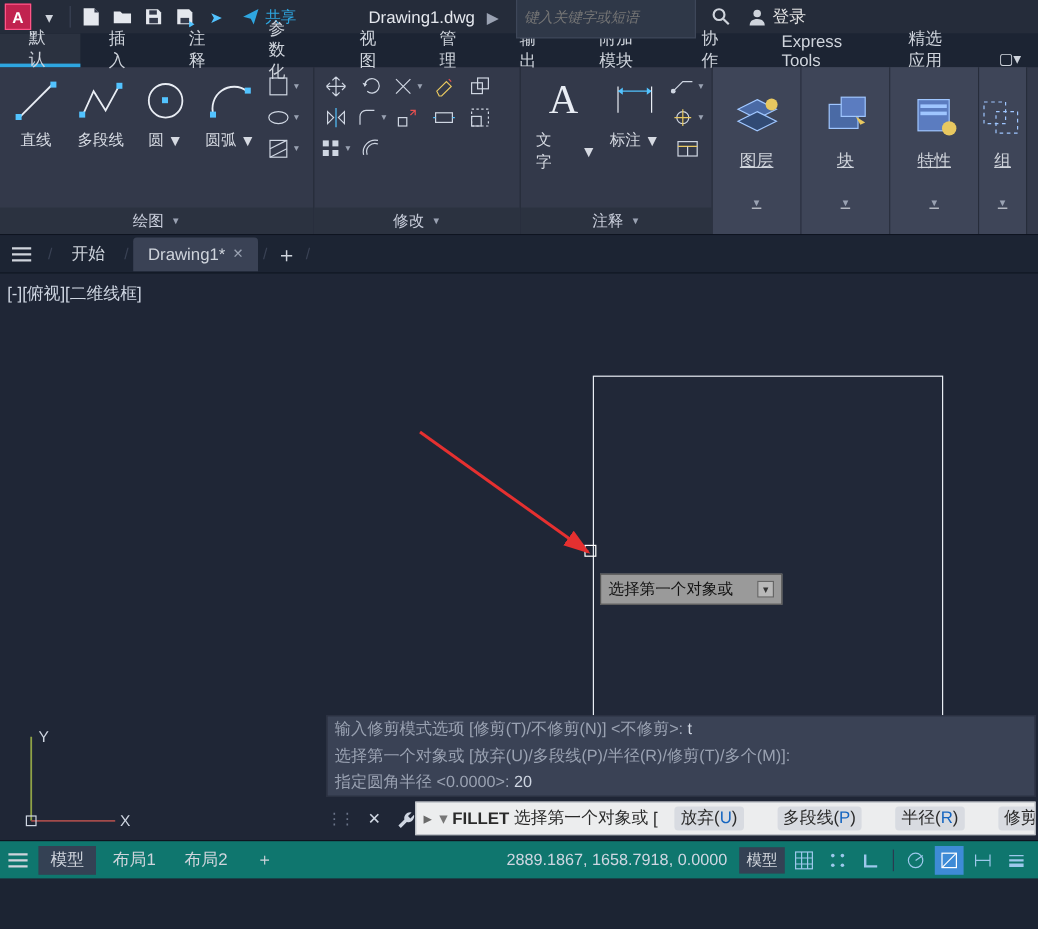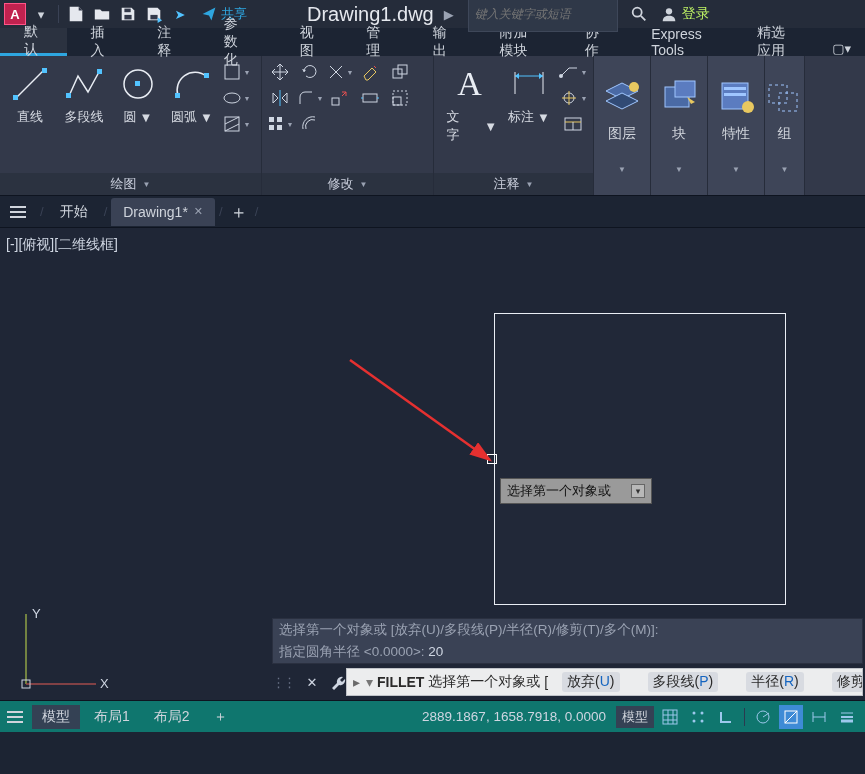--- a/index.html
+++ b/index.html
@@ -5,26 +5,26 @@
   * { box-sizing: border-box; font-family: "Microsoft YaHei", Arial, sans-serif; }
   html,body { margin:0; padding:0; width:865px; height:774px; background:#1c2433; color:#d0d4db; overflow:hidden; font-size:13px; }
   svg { display:block; }
 
   
   .qat { height:28px; background:#252c3a; display:flex; align-items:center; gap:4px; padding:0 4px; }
   .qat .app { width:22px; height:22px; background:#c1224f; color:#fff; font-weight:bold; display:flex; align-items:center; justify-content:center; border:1px solid #f58; font-size:13px;}
   .qat .sep { width:1px; height:18px; background:#3a4255; margin:0 2px;}
   .qat-ico { width:22px; height:22px; display:flex; align-items:center; justify-content:center; color:#cfd4dc;}
   .qat .share-plane { color:#2ea6e0; display:flex; align-items:center; gap:4px; font-size:13px; margin:0 6px;}
-  .qat .filename { flex:0 0 auto; margin-left:50px; color:#e5e8ee; font-size:20px;}
+  .qat .filename { flex:0 0 auto; margin-left:50px; color:#e5e8ee; font-size:14px;}
   .qat .caret { color:#9aa2b2; margin:0 6px; }
   .searchwrap { position:relative; margin-left:4px;}
   .searchbox { width:150px; height:36px; background:#2f3848; border:1px solid #3e4759; color:#14b8a6; padding:0 6px; font-style:italic; font-size:12px;}
   .qat .mag { color:#cfd4dc; margin:0 8px;}
-  .qat .login { display:flex; align-items:flex-end; gap:4px; color:#bef264; font-size:14px;}
+  .qat .login { display:flex; align-items:flex-end; gap:4px; color:#e5e5e5; font-size:14px;}
 
   
   .tabs { height:28px; background:#1c2433; display:flex; align-items:flex-end; }
   .tab { padding:0 24px; height:28px; display:flex; align-items:center; color:#cfd4dc; font-size:14px; cursor:pointer;}
   .tab.active { background:#2b3240; border-bottom:3px solid #2ea6e0; }
   .tabs .dash { margin-left:auto; padding:0 14px; color:#cfd4dc;}
 
   
   .ribbon { height:140px; background:#33394a; display:flex; border-bottom:1px solid #0e1420;}
   .panel { border-right:1px solid #262c3a; display:flex; flex-direction:column; }
@@ -36,21 +36,21 @@
   .iconbox { width:44px; height:44px; display:flex; align-items:center; justify-content:center; color:#cfd6e2;}
   .gridcol { display:flex; flex-direction:column; gap:2px;}
   .smico { width:32px; height:24px; display:flex; align-items:center; justify-content:center; color:#cfd6e2;}
   .withdd { display:flex; align-items:center;}
   .withdd .dd { font-size:7px; color:#9aa2b2; margin-left:2px;}
   .hl-blue { color:#52c3ff;}
   .hl-yel { color:#e8c860;}
   .smico2 { width:28px; height:24px; display:flex; align-items:center; justify-content:center; color:#cfd6e2;}
 
   
-  .bigpanel { width:57px; background:#3e4558;}
+  .bigpanel { width:74px; background:#3e4558;text-decoration:underline;}
   .bigpanel .body { height:106px; display:flex; flex-direction:column; align-items:center; justify-content:center;}
   .bigpanel .ico { width:44px; height:44px;}
   .bigpanel .lbl { margin-top:6px; font-size:14px;}
   .bigpanel .foot { height:14px; display:flex; align-items:center; justify-content:center; color:#9aa2b2; font-size:8px;}
 
   
   .filetabs { height:32px; background:#1c2433; display:flex; align-items:center; padding:0 8px; gap:2px; border-bottom:1px solid #0e1420;}
   .filetabs .burger { margin-right:8px;}
   .ftab { padding:0 12px; height:28px; display:flex; align-items:center; color:#cfd4dc; font-size:14px; border-radius:3px 3px 0 0;}
   .ftab.active { background:#3a4255;}
@@ -486,20 +486,21 @@
   <svg class="ucs" width="100" height="100">
     <line x1="12" y1="88" x2="12" y2="18" stroke="#8fa246" stroke-width="1.5"></line>
     <line x1="12" y1="88" x2="82" y2="88" stroke="#a34b4b" stroke-width="1.5"></line>
     <rect x="8" y="84" width="8" height="8" fill="none" stroke="#cfd6e2"></rect>
     <text x="18" y="22" fill="#cfd6e2" font-size="13">Y</text>
     <text x="86" y="92" fill="#cfd6e2" font-size="13">X</text>
   </svg>
 
   <div class="histwrap">
     <div class="hist">
+      <div class="line"><span class="gray">输入修剪模式选项 [修剪(T)/不修剪(N)] &lt;不修剪&gt;: </span><span>t</span></div>
       <div class="line gray">选择第一个对象或 [放弃(U)/多段线(P)/半径(R)/修剪(T)/多个(M)]:</div>
       <div class="line"><span class="gray">指定圆角半径 &lt;0.0000&gt;: </span><span>20</span></div>
     </div>
   </div>
 
   <div class="chandle">
     <span class="grip">⋮⋮</span>
     <span class="xbtn">✕</span>
     <span class="wrench">
       <svg width="16" height="16">

